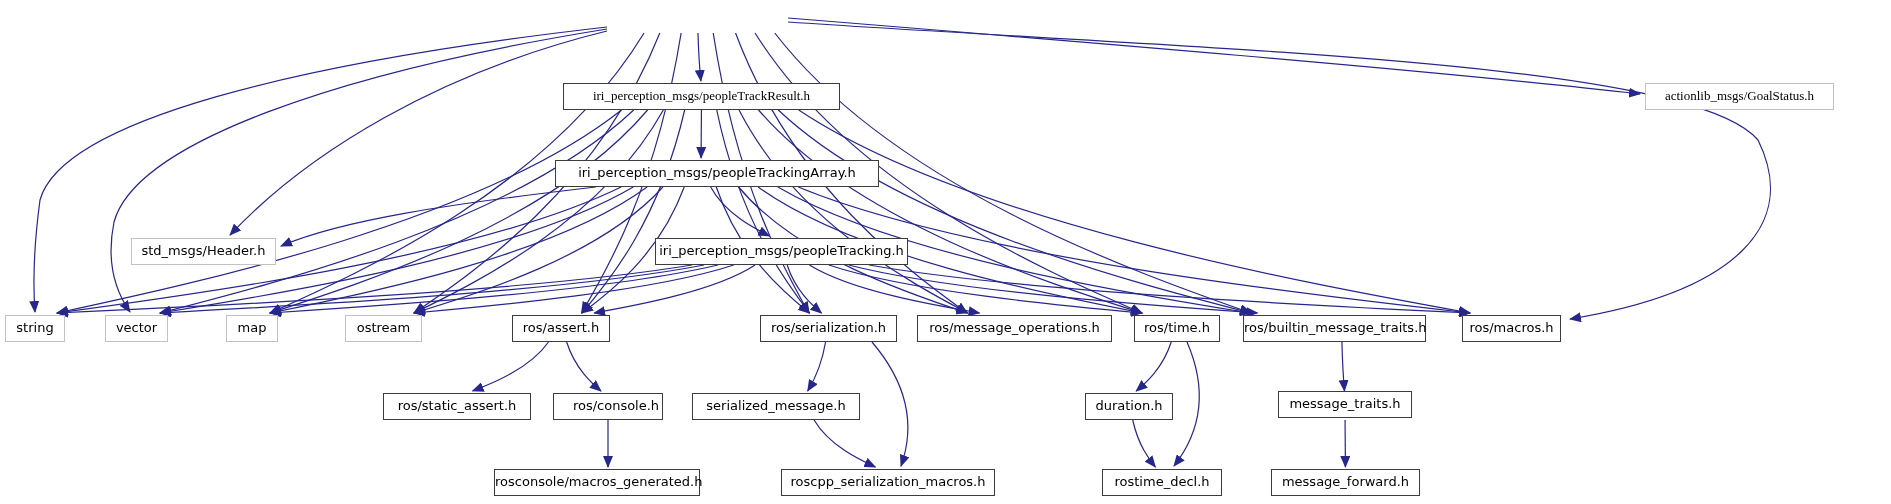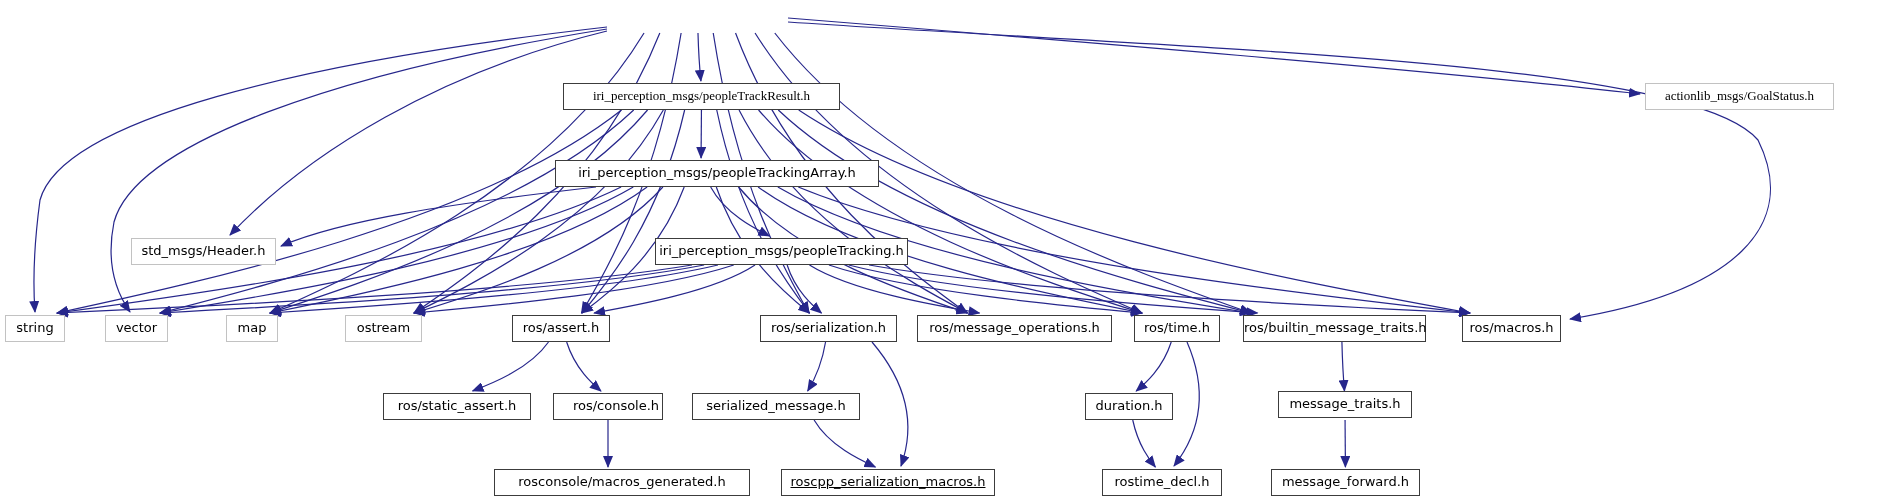--- a/index.html
+++ b/index.html
@@ -114,17 +114,17 @@
   <div class="nd" style="left: 760px; top: 315px; width: 137px;">ros/serialization.h</div>
   <div class="nd" style="left: 917px; top: 315px; width: 195px;">ros/message_operations.h</div>
   <div class="nd" style="left: 1134px; top: 315px; width: 86px;">ros/time.h</div>
   <div class="nd" style="left: 1243px; top: 315px; width: 183px;">ros/builtin_message_traits.h</div>
   <div class="nd" style="left: 1462px; top: 315px; width: 99px;">ros/macros.h</div>
   <div class="nd" style="left: 383px; top: 393px; width: 148px;">ros/static_assert.h</div>
   <div class="nd" style="left: 553px; top: 393px; width: 110px; padding-left: 16px;">ros/console.h</div>
   <div class="nd" style="left: 692px; top: 393px; width: 168px;">serialized_message.h</div>
   <div class="nd" style="left: 1085px; top: 393px; width: 88px;">duration.h</div>
   <div class="nd" style="left: 1278px; top: 391px; width: 134px;">message_traits.h</div>
-  <div class="nd" style="left: 494px; top: 469px; width: 256px;">rosconsole/macros_generated.h</div>
-  <div class="nd" style="left: 781px; top: 469px; width: 214px; text-decoration: underline;">roscpp_serialization_macros.h</div>
+  <div class="nd" style="left: 494px; top: 469px; width: 206px;">rosconsole/macros_generated.h</div>
+  <div class="nd" style="left: 781px; top: 469px; width: 214px;">roscpp_serialization_macros.h</div>
   <div class="nd" style="left: 1102px; top: 469px; width: 120px;">rostime_decl.h</div>
   <div class="nd" style="left: 1271px; top: 469px; width: 149px;">message_forward.h</div>
 </div>
 
 </body></html>

